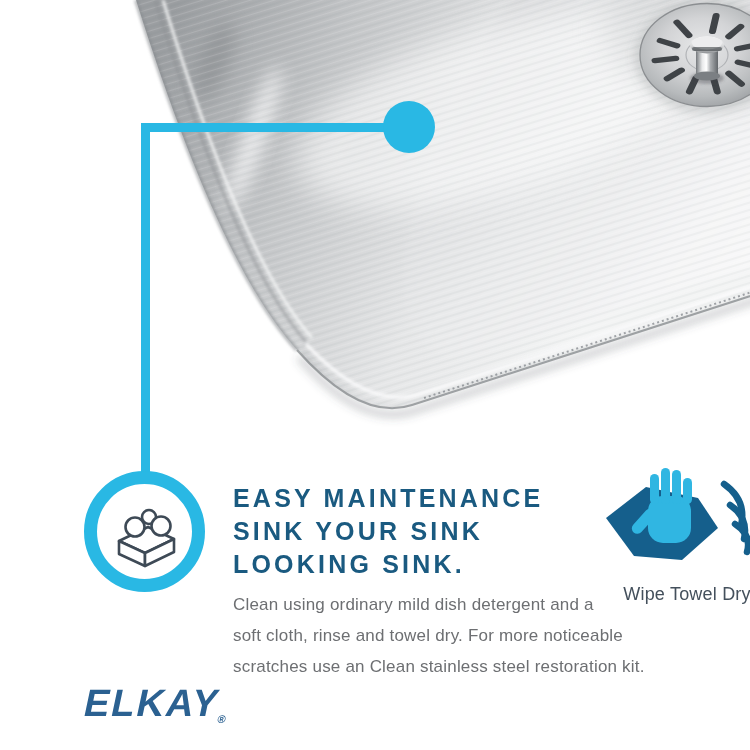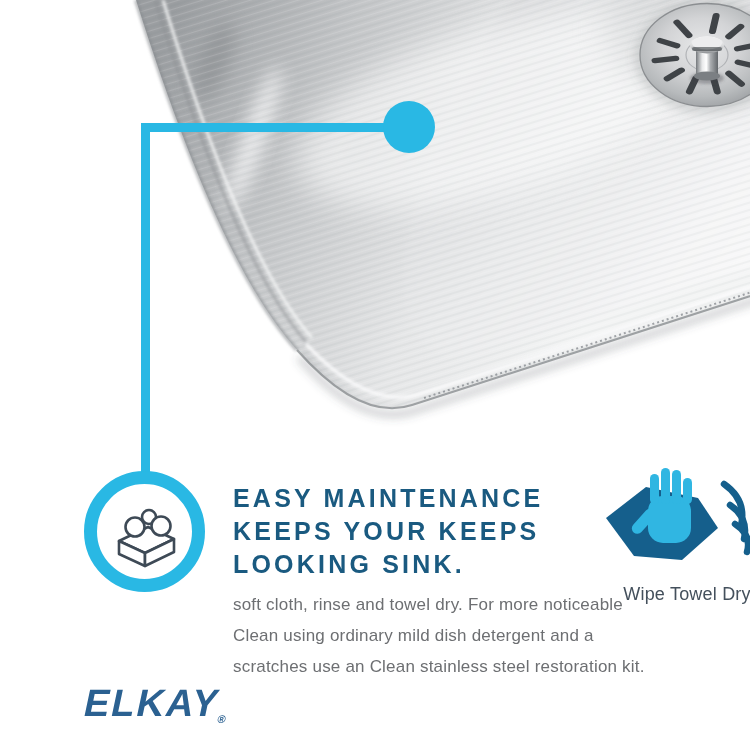--- a/index.html
+++ b/index.html
@@ -206,27 +206,27 @@
         <path d="M40,52 L40,65 L69,51 L69,38 Z"></path>
         <circle cx="30" cy="26" r="9.5"></circle>
         <circle cx="44" cy="16" r="7"></circle>
         <circle cx="56" cy="25" r="9.5"></circle>
       </g>
     </svg>
   </div>
 
   <div class="headline">
     <div>EASY MAINTENANCE</div>
-    <div>KEEPS YOUR KEEPS</div>
+    <div>SINK YOUR SINK</div>
     <div>LOOKING SINK.</div>
   </div>
 
   <div class="body-copy">
+    <div>Clean using ordinary mild dish detergent and a</div>
     <div>soft cloth, rinse and towel dry. For more noticeable</div>
-    <div>Clean using ordinary mild dish detergent and a</div>
     <div>scratches use an Clean stainless steel restoration kit.</div>
   </div>
 
   <svg class="towel-svg" width="175" height="112" viewBox="0 0 175 112">
     <path d="M10,58 L50,27 L102,38 L122,68 L86,100 L38,96 Z" style="fill:var(--towel_blue)"></path>
     <g style="fill:var(--hand_cyan)">
       <g transform="translate(47,62) rotate(42)">
         <rect x="-5.5" y="-16" width="11" height="30" rx="5.5"></rect>
       </g>
       <rect x="52" y="36" width="43" height="47" rx="15"></rect>

